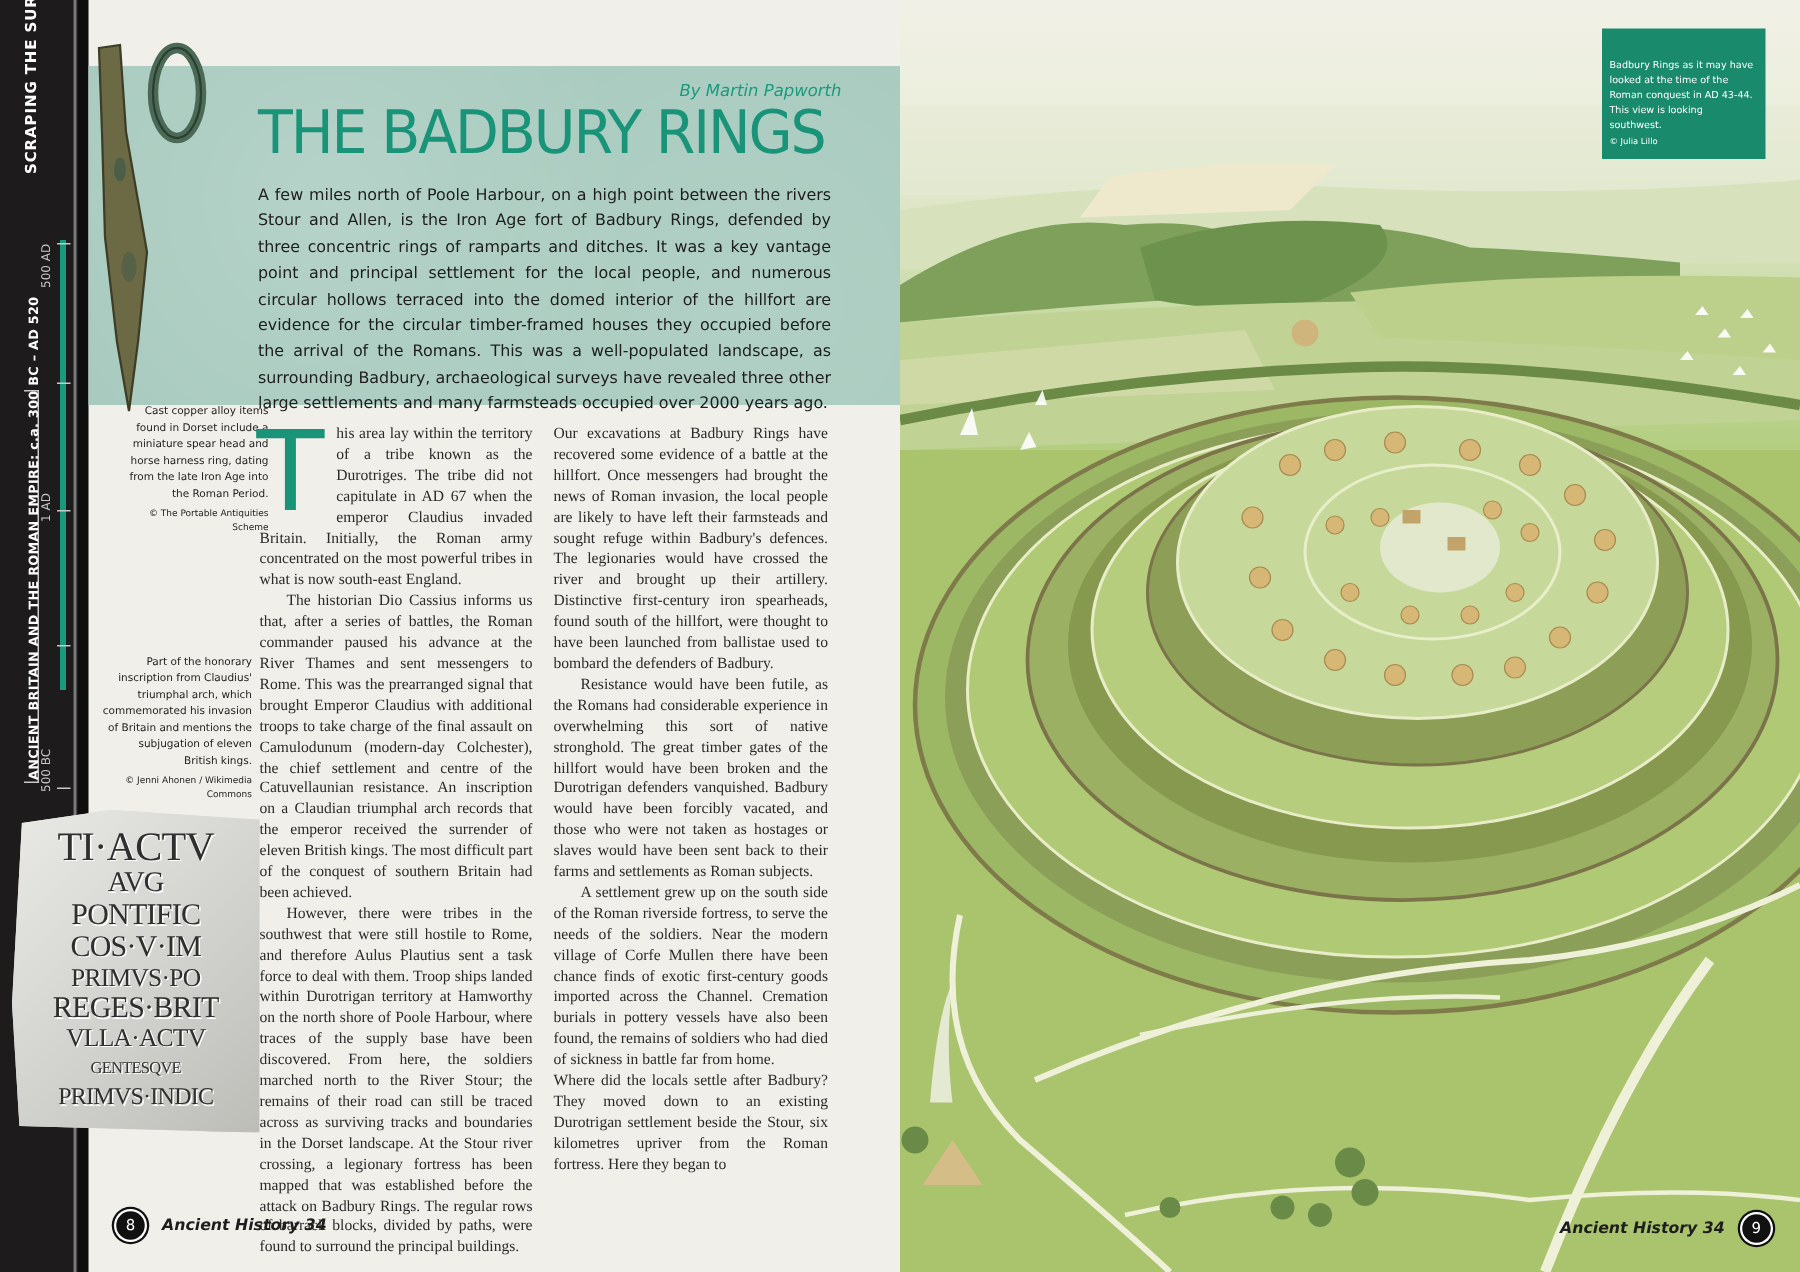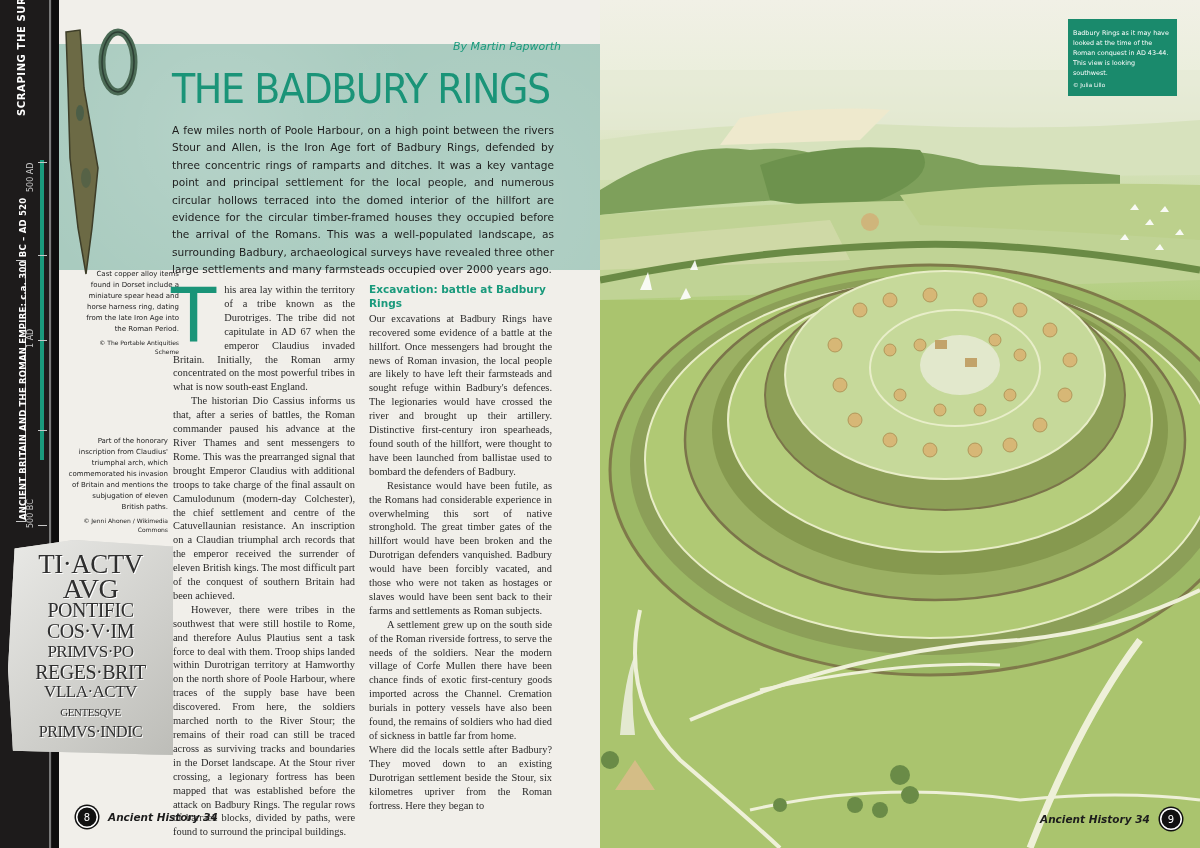--- a/index.html
+++ b/index.html
@@ -17,21 +17,21 @@
 
   .timeline-track { position: absolute; left: 40px; top: 160px; width: 4px; height: 300px; background: #1a9a7c; }
   .tick { position: absolute; left: 38px; width: 9px; height: 1px; background: #c9c9c9; }
   .tick-label { position: absolute; left: 26px; font-size: 8px; color: #c9c9c9; font-family: "DejaVu Sans", sans-serif; transform-origin: left top; transform: rotate(-90deg); white-space: nowrap; }
   .period-bracket { position: absolute; left: 16px; top: 260px; width: 10px; height: 262px; border: 1px solid #c9c9c9; border-left: none; }
   .period-label { position: absolute; left: 18px; top: 520px; font-size: 8.5px; color: #fff; font-family: "DejaVu Sans", sans-serif; font-weight: bold; transform-origin: left top; transform: rotate(-90deg); white-space: nowrap; letter-spacing: 0.2px; }
 
   .header-band { position: absolute; left: 59px; top: 44px; width: 541px; height: 226px; background: #a9cbbf;
     background-image: radial-gradient(circle at 30% 40%, rgba(255,255,255,0.15) 0, transparent 50%), radial-gradient(circle at 80% 70%, rgba(255,255,255,0.1) 0, transparent 45%); }
   .kicker { position: absolute; left: 175px; top: 56px; font-family: "DejaVu Sans", sans-serif; font-weight: bold; font-size: 11.5px; color: #1d1d1d; letter-spacing: 0; }
-  .byline { position: absolute; left: 453px; top: 40px; font-family: "DejaVu Sans", sans-serif; font-style: italic; font-size: 11px; color: #1a9a7c; }
+  .byline { position: absolute; left: 453px; top: 54px; font-family: "DejaVu Sans", sans-serif; font-style: italic; font-size: 11px; color: #1a9a7c; }
   .title { position: absolute; left: 172px; top: 66px; font-family: "DejaVu Sans", sans-serif; font-size: 40px; color: #1a9478; letter-spacing: -1.5px; font-weight: normal; transform: scaleX(0.95); transform-origin: left top; }
   .standfirst { position: absolute; left: 172px; top: 122px; width: 382px; font-family: "DejaVu Sans", sans-serif; font-size: 10.6px; line-height: 17.4px; color: #1d1d1d; text-align: justify; }
 
   .artifact-spear { position: absolute; left: 62px; top: 28px; width: 46px; height: 250px; }
   .artifact-ring { position: absolute; left: 96px; top: 24px; width: 42px; height: 78px; }
 
   .caption { position: absolute; font-family: "DejaVu Sans", sans-serif; font-size: 7px; line-height: 11px; color: #1d1d1d; text-align: right; }
   .caption .credit { display: block; font-size: 6px; margin-top: 3px; line-height: 9px; }
 
   .col { position: absolute; font-family: "Liberation Serif", serif; font-size: 10.4px; line-height: 13.9px; color: #2a2a2a; text-align: justify; }
@@ -46,21 +46,21 @@
   .inscription .line { display: block; font-family: "Liberation Serif", serif; color: #2f2f2f; white-space: nowrap; text-align: center; letter-spacing: -0.5px; text-shadow: 1px 1px 0 #fff; }
 
   .folio { position: absolute; top: 806px; display: flex; align-items: center; gap: 10px; }
   .folio-num { width: 22px; height: 22px; border-radius: 50%; background: #111; color: #fff; font-family: "DejaVu Sans", sans-serif; font-size: 10px; display: flex; align-items: center; justify-content: center; box-shadow: 0 0 0 1.5px #111, inset 0 0 0 1.5px #fff; }
   .folio-text { font-family: "DejaVu Sans", sans-serif; font-style: italic; font-weight: bold; font-size: 10.5px; color: #1d1d1d; }
 
   
   .page-right { position: absolute; left: 600px; top: 0; width: 600px; height: 848px; overflow: hidden;
     background: linear-gradient(180deg, #f1f0e6 0%, #eaeedb 10%, #dfe6c8 16%, #c9dba6 24%, #b2cd7e 36%, #a9c772 60%, #b4cd7b 100%); }
   .illustration { position: absolute; left: 0; top: 0; width: 600px; height: 848px; }
-  .img-caption { position: absolute; left: 1068px; top: 19px; width: 109px; background: #1a8a6c; color: #fff; font-family: "DejaVu Sans", sans-serif; font-size: 6.4px; line-height: 10px; padding: 9px 5px 6px 5px; }
+  .img-caption { position: absolute; left: 1068px; top: 19px; width: 109px; background: #1a8a6c; color: #fff; font-family: "DejaVu Sans", sans-serif; font-size: 6.4px; line-height: 10px; padding: 19px 5px 6px 5px; }
   .img-caption .credit { display: block; font-size: 5.6px; margin-top: 2px; }
 </style>
 </head>
 <body>
 
 <div class="page-left">
   <div class="spine-bar"></div>
   <div class="spine-line"></div>
   <div class="spine-gap"></div>
 
@@ -94,47 +94,46 @@
 
   <div class="byline">By Martin Papworth</div>
   <h1 class="title">THE BADBURY RINGS</h1>
   <p class="standfirst">A few miles north of Poole Harbour, on a high point between the rivers Stour and Allen, is the Iron Age fort of Badbury Rings, defended by three concentric rings of ramparts and ditches. It was a key vantage point and principal settlement for the local people, and numerous circular hollows terraced into the domed interior of the hillfort are evidence for the circular timber-framed houses they occupied before the arrival of the Romans. This was a well-populated landscape, as surrounding Badbury, archaeological surveys have revealed three other large settlements and many farmsteads occupied over 2000 years ago.</p>
 
   <div class="caption" style="left:74px; top:269px; width:94px;margin-left:11px;">
     <span>Cast copper alloy items found in Dorset include a miniature spear head and horse harness ring, dating from the late Iron Age into the Roman Period.</span>
     <span class="credit">© The Portable Antiquities Scheme</span>
   </div>
   <div class="caption" style="left:68px; top:436px; width:100px;">
-    <span>Part of the honorary inscription from Claudius' triumphal arch, which commemorated his invasion of Britain and mentions the subjugation of eleven British paths.</span>
+    <span>Part of the honorary inscription from Claudius' triumphal arch, which commemorated his invasion of Britain and mentions the subjugation of eleven British kings.</span>
     <span class="credit">© Jenni Ahonen / Wikimedia Commons</span>
   </div>
 
   <div class="inscription">
     <div style="padding-top:12px">
       <span class="line" style="font-size:27px;line-height:25px">TI·ACTV</span>
-      <span class="line" style="font-size:28px;line-height:23px">AVG</span>
+      <span class="line" style="font-size:19px;line-height:23px">AVG</span>
       <span class="line" style="font-size:20px;line-height:21px">PONTIFIC</span>
       <span class="line" style="font-size:20px;line-height:21px">COS·V·IM</span>
       <span class="line" style="font-size:17px;line-height:20px">PRIMVS·PO</span>
       <span class="line" style="font-size:20px;line-height:20px">REGES·BRIT</span>
       <span class="line" style="font-size:17px;line-height:20px">VLLA·ACTV</span>
       <span class="line" style="font-size:11px;line-height:20px">GENTESQVE</span>
       <span class="line" style="font-size:16px;line-height:19px">PRIMVS·INDIC</span>
     </div>
   </div>
 
   <div class="col" style="left:173px; top:283px; width:182px;">
     <span class="dropcap">T</span>
     <p class="first">his area lay within the territory of a tribe known as the Durotriges. The tribe did not capitulate in AD 67 when the emperor Claudius invaded Britain. Initially, the Roman army concentrated on the most powerful tribes in what is now south-east England.</p>
     <p>The historian Dio Cassius informs us that, after a series of battles, the Roman commander paused his advance at the River Thames and sent messengers to Rome. This was the prearranged signal that brought Emperor Claudius with additional troops to take charge of the final assault on Camulodunum (modern-day Colchester), the chief settlement and centre of the Catuvellaunian resistance. An inscription on a Claudian triumphal arch records that the emperor received the surrender of eleven British kings. The most difficult part of the conquest of southern Britain had been achieved.</p>
     <p>However, there were tribes in the southwest that were still hostile to Rome, and therefore Aulus Plautius sent a task force to deal with them. Troop ships landed within Durotrigan territory at Hamworthy on the north shore of Poole Harbour, where traces of the supply base have been discovered. From here, the soldiers marched north to the River Stour; the remains of their road can still be traced across as surviving tracks and boundaries in the Dorset landscape. At the Stour river crossing, a legionary fortress has been mapped that was established before the attack on Badbury Rings. The regular rows of barrack blocks, divided by paths, were found to surround the principal buildings.</p>
   </div>
 
   <div class="col" style="left:369px; top:283px; width:183px;">
-    <div class="subhead">Excavation: battle at Badbury Rings</div>
     <p class="first">Our excavations at Badbury Rings have recovered some evidence of a battle at the hillfort. Once messengers had brought the news of Roman invasion, the local people are likely to have left their farmsteads and sought refuge within Badbury's defences. The legionaries would have crossed the river and brought up their artillery. Distinctive first-century iron spearheads, found south of the hillfort, were thought to have been launched from ballistae used to bombard the defenders of Badbury.</p>
     <p>Resistance would have been futile, as the Romans had considerable experience in overwhelming this sort of native stronghold. The great timber gates of the hillfort would have been broken and the Durotrigan defenders vanquished. Badbury would have been forcibly vacated, and those who were not taken as hostages or slaves would have been sent back to their farms and settlements as Roman subjects.</p>
     <p>A settlement grew up on the south side of the Roman riverside fortress, to serve the needs of the soldiers. Near the modern village of Corfe Mullen there have been chance finds of exotic first-century goods imported across the Channel. Cremation burials in pottery vessels have also been found, the remains of soldiers who had died of sickness in battle far from home.</p>
     <p class="first">Where did the locals settle after Badbury? They moved down to an existing Durotrigan settlement beside the Stour, six kilometres upriver from the Roman fortress. Here they began to</p>
   </div>
 
   <div class="folio" style="left:76px;">
     <span class="folio-num">8</span>
     <span class="folio-text">Ancient History 34</span>
   </div>

